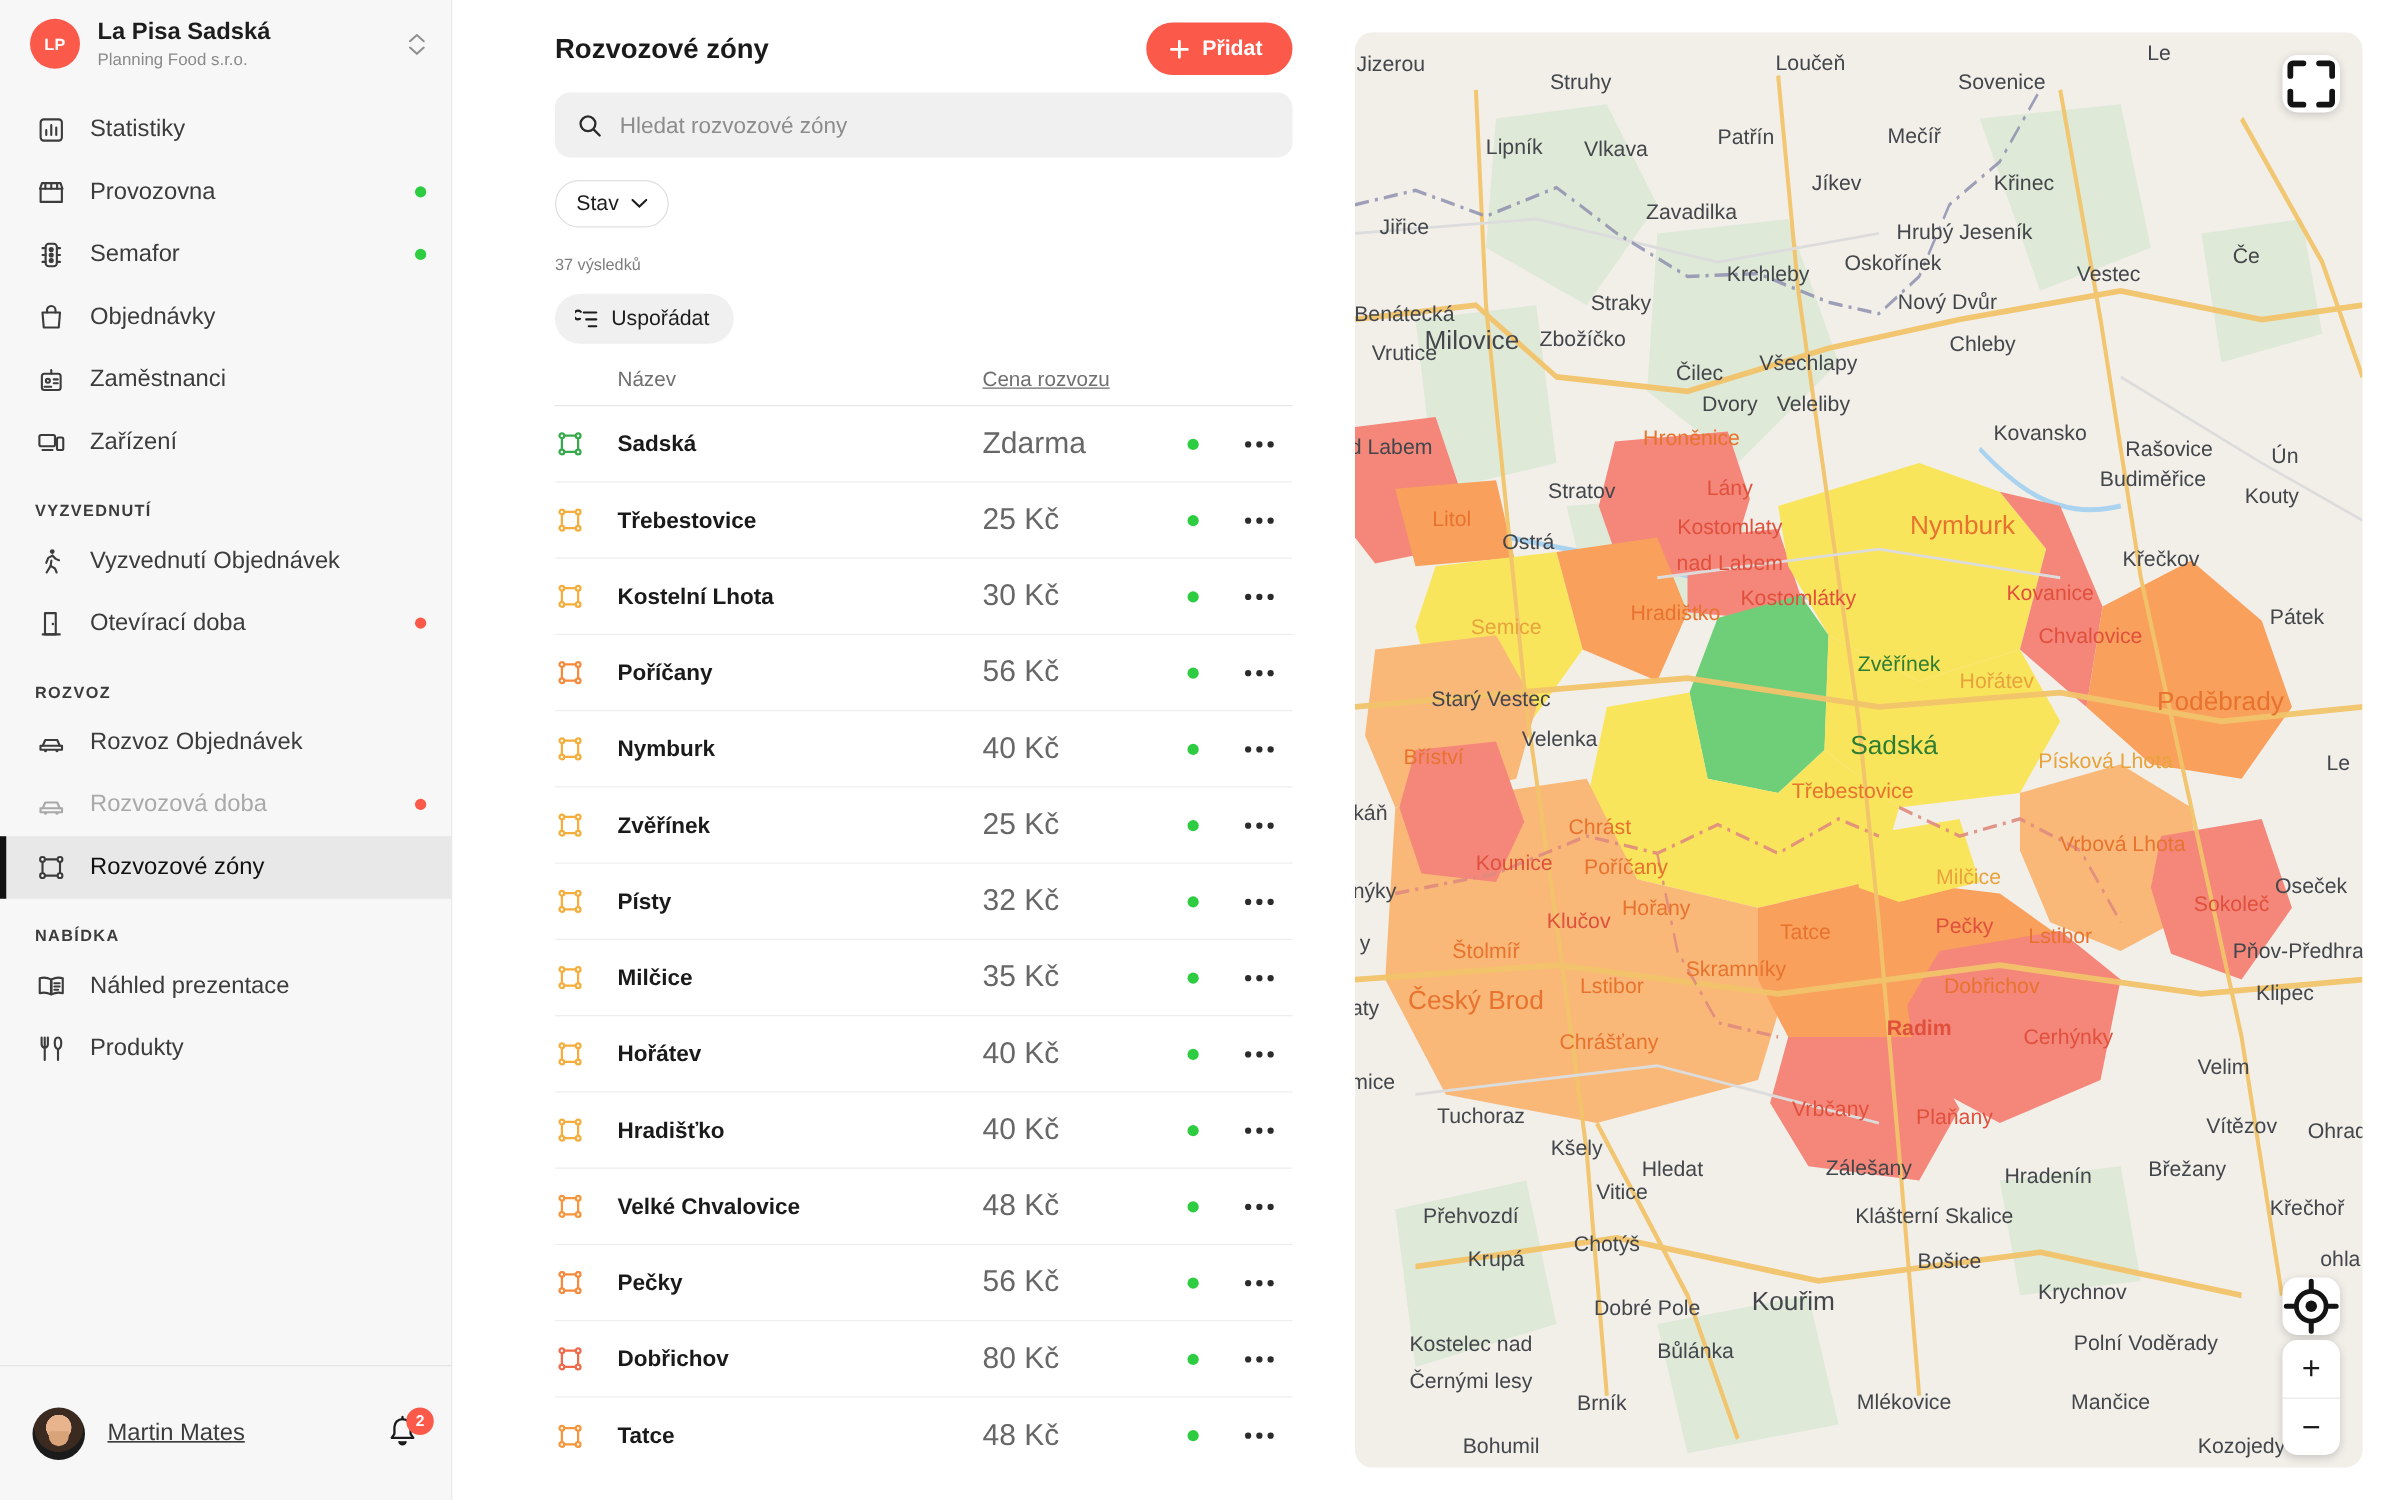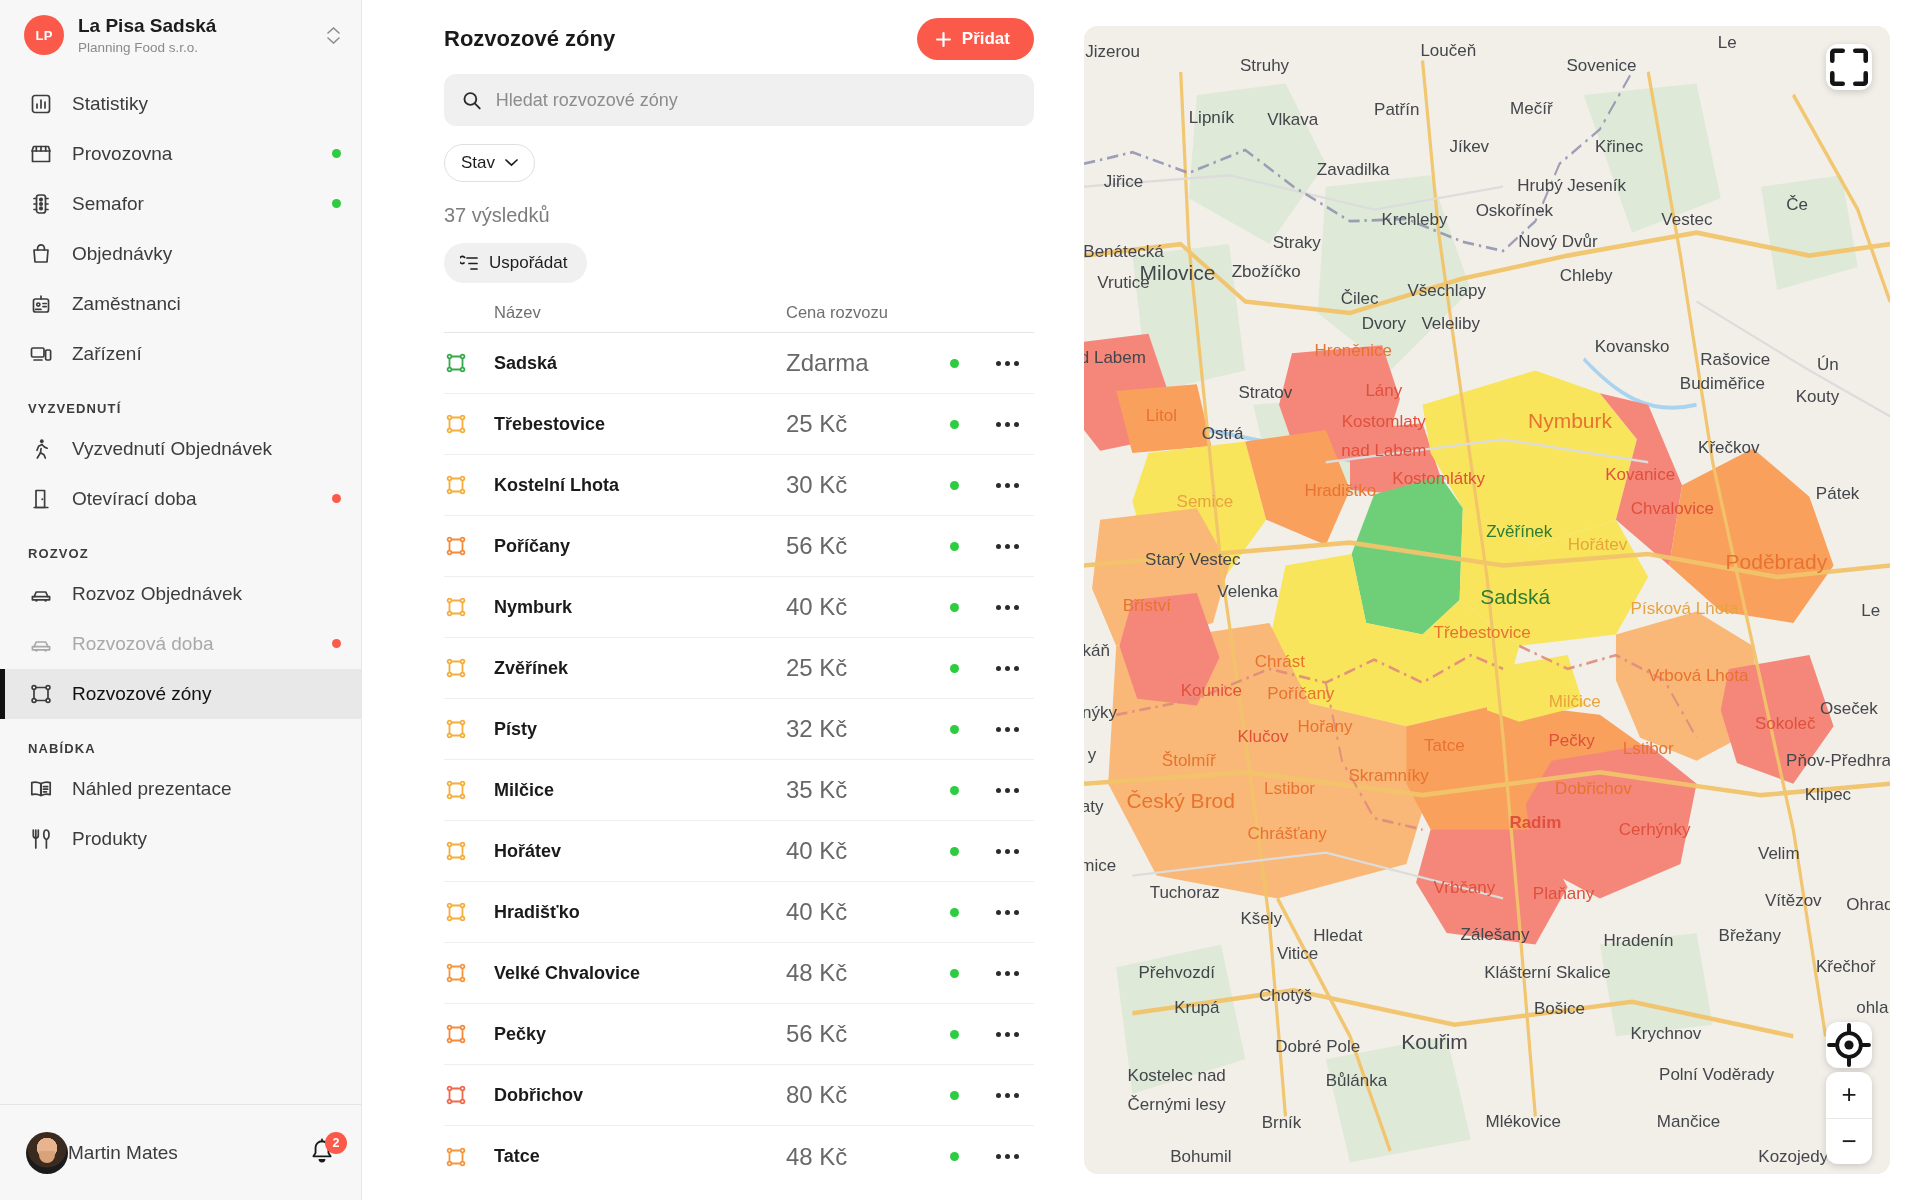--- a/index.html
+++ b/index.html
@@ -54,22 +54,22 @@
     width: 5px; background: #111;
   }
   .dot { width: 9px; height: 9px; border-radius: 50%; flex: 0 0 9px; }
   .dot.green { background: #2ecc40; }
   .dot.red { background: #fb5a4b; }
   .nav-section {
     font-size: 13px; font-weight: 700; letter-spacing: 1.1px;
     color: #3c3c3c; padding: 22px 20px 8px 28px; text-transform: uppercase;
   }
   .sidebar-footer {
-    border-top: 1px solid #e4e4e4; height: 96px;
-    display: flex; align-items: center; padding: 0 22px 0 26px; 
+    border-top: 1px solid #e4e4e4; height: 108px;
+    display: flex; align-items: center; padding: 0 22px 0 26px; gap: 18px; text-decoration: underline;
   }
   .user-pic {
     width: 42px; height: 42px; border-radius: 50%; flex: 0 0 42px;
     background: radial-gradient(circle at 50% 38%, #e8b48e 0 30%, #3a2a20 31% 58%, #1b1b1b 59%);
     position: relative; overflow: hidden;
   }
   .user-pic::after{
     content:""; position:absolute; left:50%; top:46%; width:16px; height:12px;
     transform:translateX(-50%); background:#d9a379; border-radius:0 0 8px 8px;
   }
@@ -106,33 +106,33 @@
     border: none; outline: none; background: transparent; font-size: 18px;
     color: #3c3c3c; width: 100%; font-family: "Liberation Sans", sans-serif;
   }
   .search-box input::placeholder { color: #8c8c8c; }
   .filter-row { margin: 18px 0 0 54px; }
   .chip {
     display: inline-flex; align-items: center; gap: 10px; height: 38px;
     border: 1px solid #e0e0e0; border-radius: 19px; padding: 0 16px;
     font-size: 17px; color: #1d1d1d; font-weight: 500; background: #fff; cursor: pointer;
   }
-  .results { margin: 22px 0 0 54px; font-size: 20px; color: #7d7d7d; }
+  .results { margin: 22px 0 0 54px; font-size: 13px; color: #7d7d7d; }
   .chip-grey {
     display: inline-flex; align-items: center; gap: 10px; height: 40px;
     background: #f0f0f0; border-radius: 20px; padding: 0 20px 0 16px;
     font-size: 17px; color: #1d1d1d; font-weight: 500; margin: 16px 0 0 54px; cursor: pointer;
   }
   .table { margin: 20px 0 0 54px; }
   .thead {
     display: flex; align-items: center; padding: 0 0 10px 0;
     border-bottom: 1px solid #e6e6e6; font-size: 16.5px; color: #6f6f6f;
   }
   .col-name { width: 342px; padding-left: 50px; }
-  .col-price { flex: 1; }
+  .col-price { flex: 1; text-decoration: underline; }
   .trow {
     display: flex; align-items: center; height: 61px;
     border-bottom: 1px solid #eeeeee; position: relative;
   }
   .trow:last-child { border-bottom: none; }
   .zone-ico { width: 50px; flex: 0 0 50px; display: flex; align-items: center; }
   .tname { width: 292px; font-size: 18px; font-weight: 700; color: #1a1a1a; }
   .tprice { flex: 1; font-size: 24px; color: #676767; }
   .tstatus { width: 52px; display: flex; justify-content: center; }
   .tmenu {

